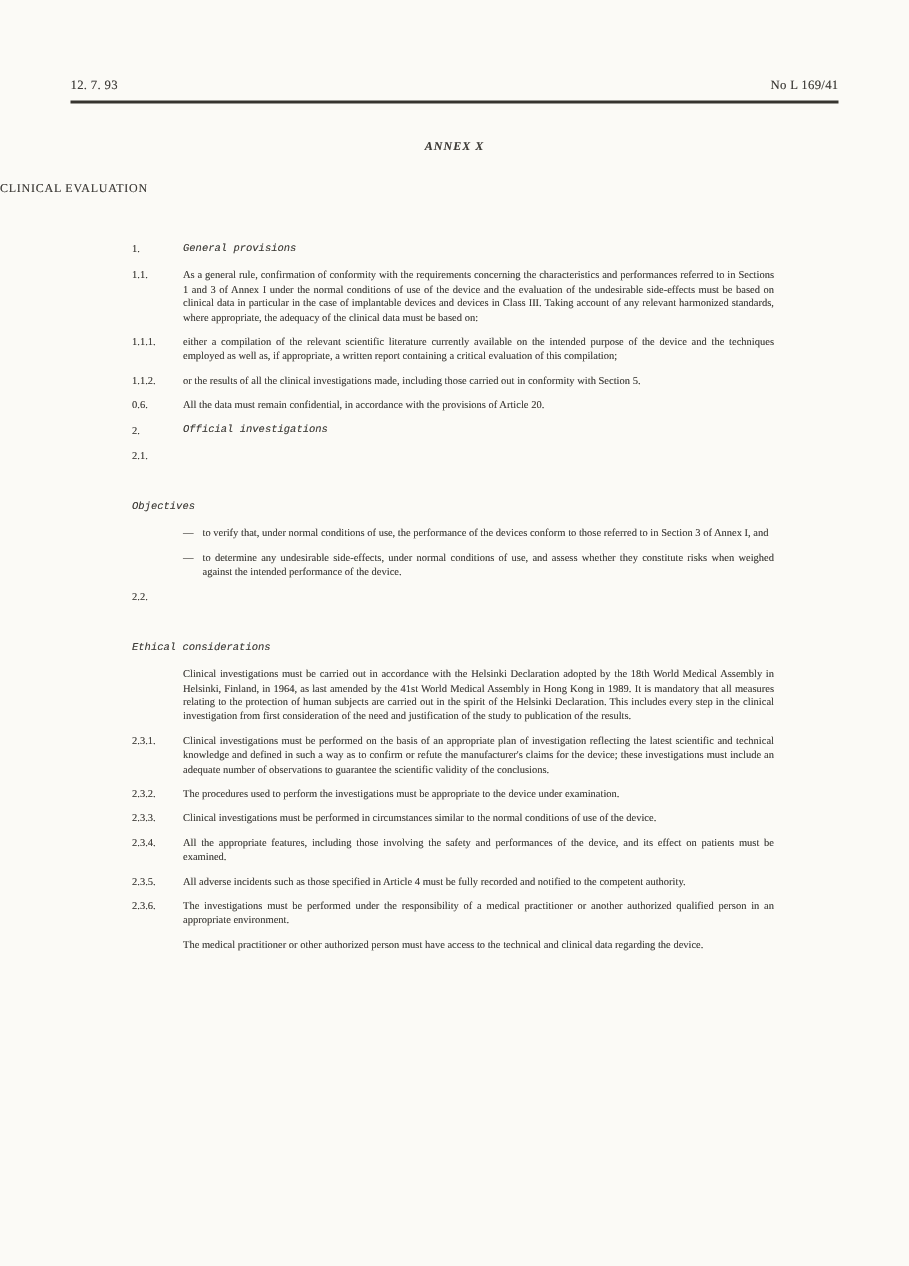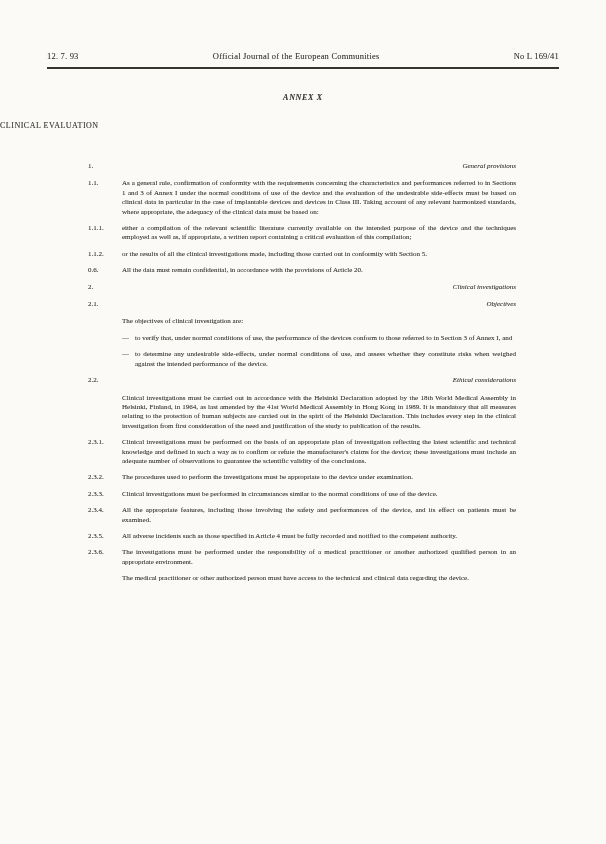--- a/index.html
+++ b/index.html
@@ -34,33 +34,32 @@
     text-align: left; font-size: 8px; letter-spacing: 0.5px;
   }
   .content {
     position: absolute; top: 157px; left: 88px; width: 428px;
     font-size: 7px; line-height: 9.4px;
   }
   .row { display: flex; margin-bottom: 7px; }
   .num { flex: 0 0 34px; }
   .text { flex: 1; text-align: justify; }
   .heading { margin-top: 5px; margin-bottom: 8px; }
-  .heading-italic { margin-top: 3px; margin-bottom: 8px; }
-  .heading .text, .heading-italic .text { font-style: italic; text-align: right; }
+  .heading-italic { margin-top: 3px; margin-bottom: 8px; flex-direction: column; }
+  .heading .text, .heading-italic .text { font-style: italic; text-align: left; font-family: Liberation Mono, monospace; }
   .dash { padding-left: 34px; }
   .dash .num { flex: 0 0 13px; }
 </style>
 </head>
 <body>
 
 <div class="page">
 
   <div class="header">
     <span>12. 7. 93</span>
-    <span class="journal-title">Official Journal of the European Communities</span>
     <span>No L 169/41</span>
   </div>
 
   <div class="rule"></div>
 
   <div class="annex-label">ANNEX X</div>
   <div class="annex-title">CLINICAL EVALUATION</div>
 
   <div class="content" id="content">
       <div class="row heading">
@@ -78,29 +77,25 @@
       <div class="row para">
         <span class="num">1.1.2.</span>
         <span class="text">or the results of all the clinical investigations made, including those carried out in conformity with Section 5.</span>
       </div>
       <div class="row para">
         <span class="num">0.6.</span>
         <span class="text">All the data must remain confidential, in accordance with the provisions of Article 20.</span>
       </div>
       <div class="row heading">
         <span class="num">2.</span>
-        <span class="text">Clinical investigations</span>
+        <span class="text">Official investigations</span>
       </div>
       <div class="row heading-italic">
         <span class="num">2.1.</span>
         <span class="text">Objectives</span>
-      </div>
-      <div class="row para">
-        <span class="num"></span>
-        <span class="text">The objectives of clinical investigation are:</span>
       </div>
       <div class="row dash">
         <span class="num">—</span>
         <span class="text">to verify that, under normal conditions of use, the performance of the devices conform to those referred to in Section 3 of Annex I, and</span>
       </div>
       <div class="row dash">
         <span class="num">—</span>
         <span class="text">to determine any undesirable side-effects, under normal conditions of use, and assess whether they constitute risks when weighed against the intended performance of the device.</span>
       </div>
       <div class="row heading-italic">

